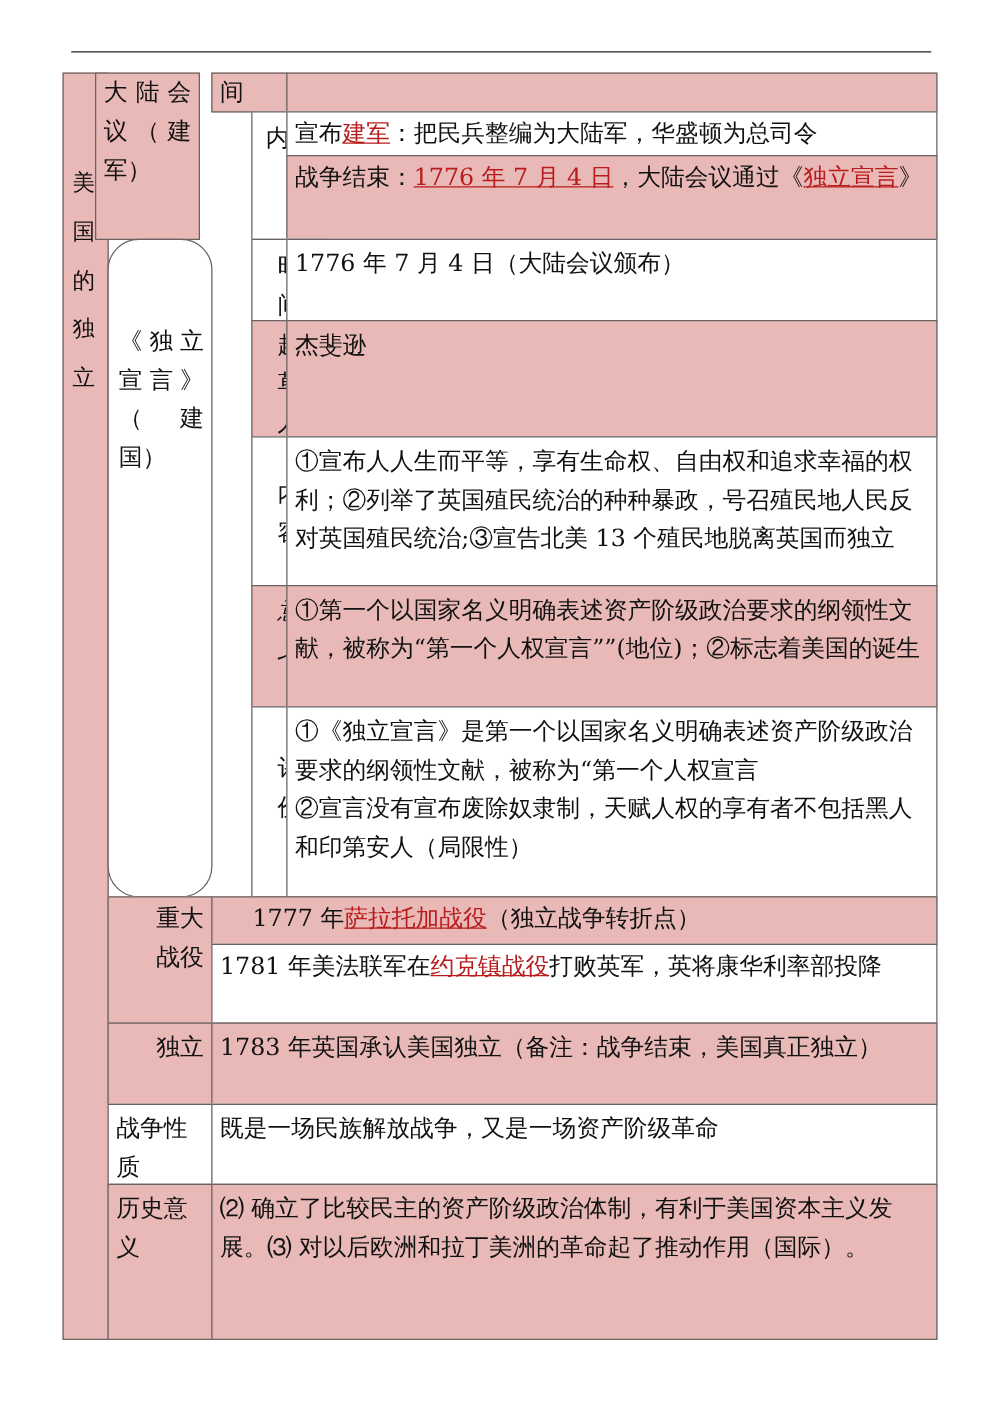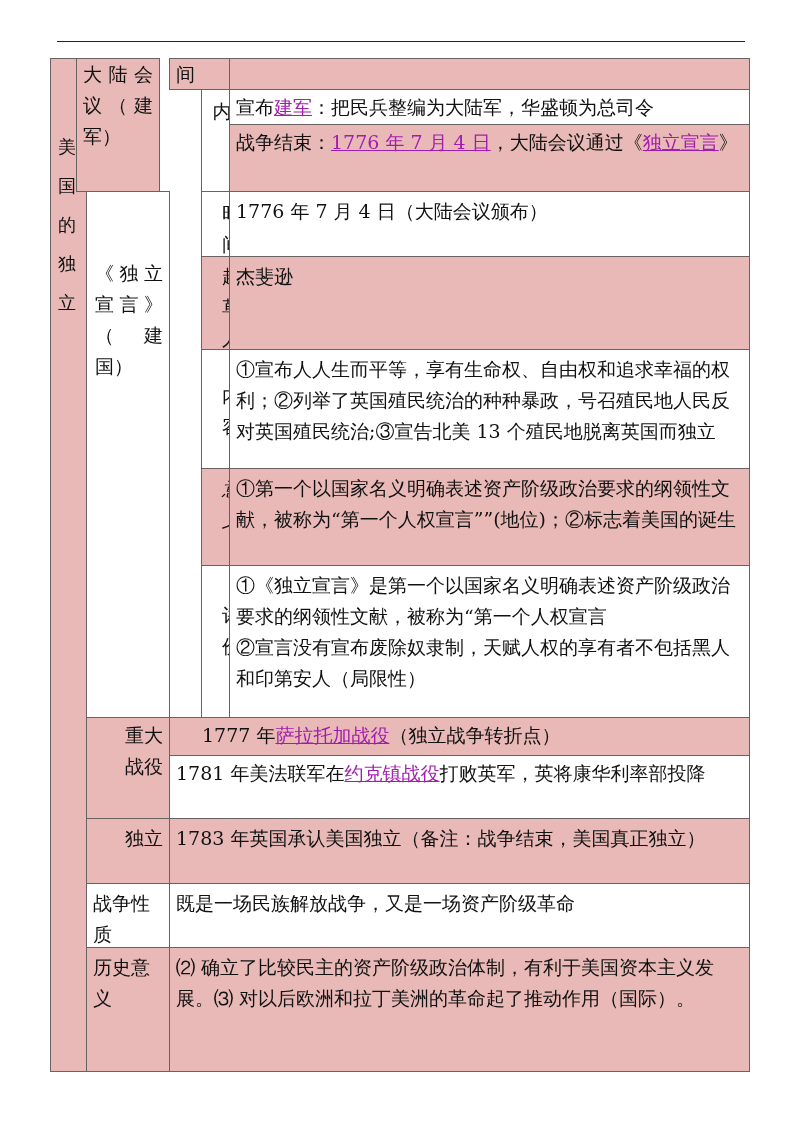--- a/index.html
+++ b/index.html
@@ -3,21 +3,21 @@
 <meta charset="utf-8">
 <style>
   html, body { margin:0; padding:0; background:#ffffff; }
   body { width:800px; height:1132px; position:relative; overflow:hidden;
          font-family:"DejaVu Serif","Liberation Serif",serif; color:#111; }
   .rule { position:absolute; left:57px; top:41px; width:688px; height:1px; background:#222; }
   .cell { position:absolute; box-sizing:border-box; border:1px solid #6a6262;
           font-size:19px; line-height:31px; padding:2px 6px; overflow:hidden; }
   .pink { background:#e8b9b6; }
   .white { background:#ffffff; }
-  .red { color:#a21caf; text-decoration:underline; }
+  .red { color:#b91c1c; text-decoration:underline; }
   .vert { text-align:center;margin-left:32px; }
   .hi { padding-top:4px; }
 </style>
 </head>
 <body>
 
 <div class="rule"></div>
 
 <div class="cell pink" style="left:50px; top:58px; width:37px; height:1014px; padding:68px 6px 0 7px; line-height:39px; font-size:18px;">
   <span>美国的独立</span>
@@ -35,21 +35,21 @@
 <div class="cell white vert" style="left:169px; top:89px; width:61px; height:103px; padding:6px 10px 0 10px;">
   <span>内容</span>
 </div>
 <div class="cell white" style="left:229px; top:89px; width:521px; height:36px;">
   <span>宣布</span><span class="red">建军</span><span>：把民兵整编为大陆军，华盛顿为总司令</span>
 </div>
 <div class="cell pink" style="left:229px; top:124px; width:521px; height:68px;">
   <span>战争结束：</span><span class="red">1776 年 7 月 4 日</span><span>，大陆会议通过《</span><span class="red">独立宣言</span><span>》</span>
 </div>
 
-<div class="cell white" style="left:86px; top:191px; width:84px; height:527px; padding:66px 6px 0 8px; text-align:justify;">
+<div class="cell white" style="left:86px; top:191px; width:84px; height:527px; padding:66px 6px 0 8px; text-align:justify;border-radius:25px;">
   <span>《独立宣言》（建国）</span>
 </div>
 
 <div class="cell white vert" style="left:169px; top:191px; width:61px; height:66px; padding:6px 12px 0 12px;">
   <span>时间</span>
 </div>
 <div class="cell white hi" style="left:229px; top:191px; width:521px; height:66px;">
   <span>1776 年 7 月 4 日（大陆会议颁布）</span>
 </div>
 

